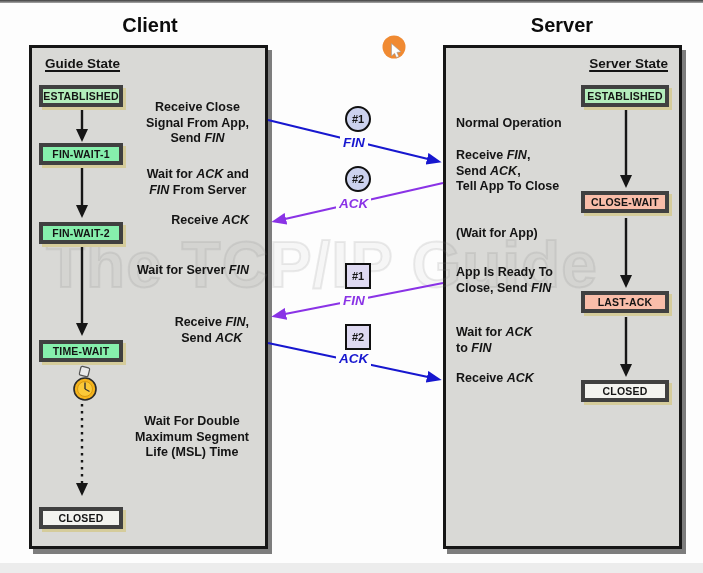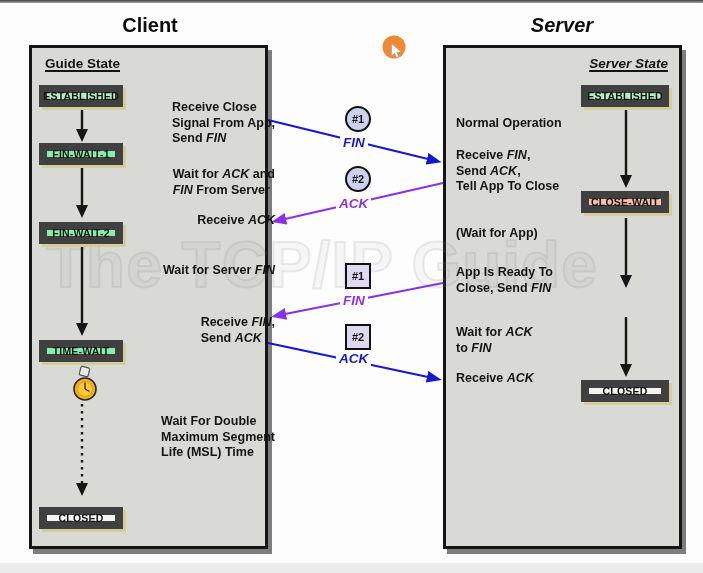--- a/index.html
+++ b/index.html
@@ -4,46 +4,46 @@
 <style>
   html,body{margin:0;padding:0;background:#fdfdfd;}
   #stage{position:relative;width:703px;height:573px;overflow:hidden;
          background:#fdfdfd;font-family:"Liberation Sans",sans-serif;color:#141414;}
   .topstrip{position:absolute;left:0;top:0;width:703px;height:3px;
             background:linear-gradient(#3f3f3f,#aaa);}
   .botstrip{position:absolute;left:0;top:563px;width:703px;height:10px;background:#ececec;}
 
   .dtitle{position:absolute;top:14px;width:120px;text-align:center;
           font-size:20px;font-weight:bold;color:#0d0d0d;}
-  .dtitle.client{left:90px;} .dtitle.server{left:502px;font-style:italic;}
+  .dtitle.client{left:90px;} .dtitle.server{left:502px;}
 
   .panel{position:absolute;top:45px;width:239px;height:504px;box-sizing:border-box;
          background:#d9d9d6;border:3px solid #161616;
          box-shadow:4px 5px 0 rgba(20,20,20,.55);}
   .panel.left{left:29px;} .panel.right{left:443px;}
 
   .watermark{position:absolute;left:46px;top:228px;width:620px;
              font-size:64px;font-weight:bold;letter-spacing:1px;white-space:nowrap;
              color:rgba(150,150,150,0.07);-webkit-text-stroke:2px rgba(120,120,120,0.14);
              pointer-events:none;z-index:3;}
 
   .phead{position:absolute;top:56px;font-size:13.5px;font-weight:bold;z-index:5;
          text-decoration:underline;text-decoration-thickness:2px;text-underline-offset:2px;}
-  .phead.client{left:45px;} .phead.server{left:580px;width:88px;text-align:right;font-style:italic;}
+  .phead.client{left:45px;} .phead.server{left:580px;width:88px;text-align:right;}
 
   .sbox{position:absolute;height:22px;box-sizing:border-box;z-index:5;
-        border:8px solid #404040;display:flex;align-items:center;justify-content:center;
+        border:4px solid #404040;display:flex;align-items:center;justify-content:center;
         font-size:10.5px;font-weight:bold;letter-spacing:.2px;
         box-shadow:3px 3px 0 #d5cc9b;}
   .sbox.c{left:39px;width:84px;} .sbox.s{left:581px;width:88px;}
   .bg-green{background:#b4eebc;} .bg-tan{background:#86efac;}
   .bg-pink{background:#f9bda9;} .bg-plain{background:#f3f3ef;}
 
   .ann{position:absolute;font-size:12.5px;line-height:15.5px;font-weight:bold;z-index:5;}
-  .ann.r{right:428px;text-align:left;}
+  .ann.r{right:454px;text-align:center;}
   .ann.l{left:456px;text-align:left;}
   .ann i{font-style:italic;}
 
   #arrow-layer{position:absolute;left:0;top:0;z-index:4;pointer-events:none;}
 
   .chip{position:absolute;left:345px;width:26px;height:26px;box-sizing:border-box;z-index:6;
         background:#ccd2ee;border:2px solid #111;display:flex;align-items:center;
         justify-content:center;font-size:11px;font-weight:bold;}
   .chip.circle{border-radius:50%;}
   .chip.square{background:#ded9f1;border-width:2.5px;}
@@ -72,20 +72,21 @@
   <div class="phead server">Server State</div>
 
   <div class="sbox c bg-green" style="top:85px">ESTABLISHED</div>
   <div class="sbox c bg-tan" style="top:143px">FIN-WAIT-1</div>
   <div class="sbox c bg-tan" style="top:222px">FIN-WAIT-2</div>
   <div class="sbox c bg-tan" style="top:340px">TIME-WAIT</div>
   <div class="sbox c bg-plain" style="top:507px">CLOSED</div>
 
   <div class="sbox s bg-green" style="top:85px">ESTABLISHED</div>
   <div class="sbox s bg-pink" style="top:191px">CLOSE-WAIT</div>
+  <div class="sbox s bg-pink" style="top:291px">LAST-ACK</div>
   <div class="sbox s bg-plain" style="top:380px">CLOSED</div>
 
   <div class="ann r" style="top:100px">Receive Close<br>Signal From App,<br>Send <i>FIN</i></div>
   <div class="ann r" style="top:167px">Wait for <i>ACK</i> and<br><i>FIN</i> From Server</div>
   <div class="ann r" style="top:213px">Receive <i>ACK</i></div>
   <div class="ann r" style="top:263px">Wait for Server <i>FIN</i></div>
   <div class="ann r" style="top:315px">Receive <i>FIN</i>,<br>Send <i>ACK</i></div>
   <div class="ann r" style="top:414px">Wait For Double<br>Maximum Segment<br>Life (MSL) Time</div>
 
   <div class="ann l" style="top:116px">Normal Operation</div>

